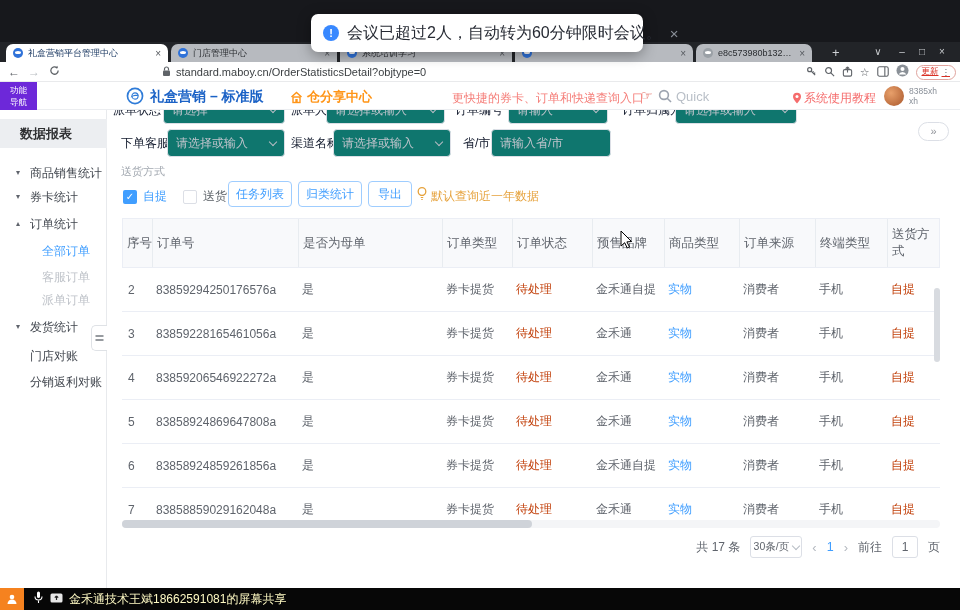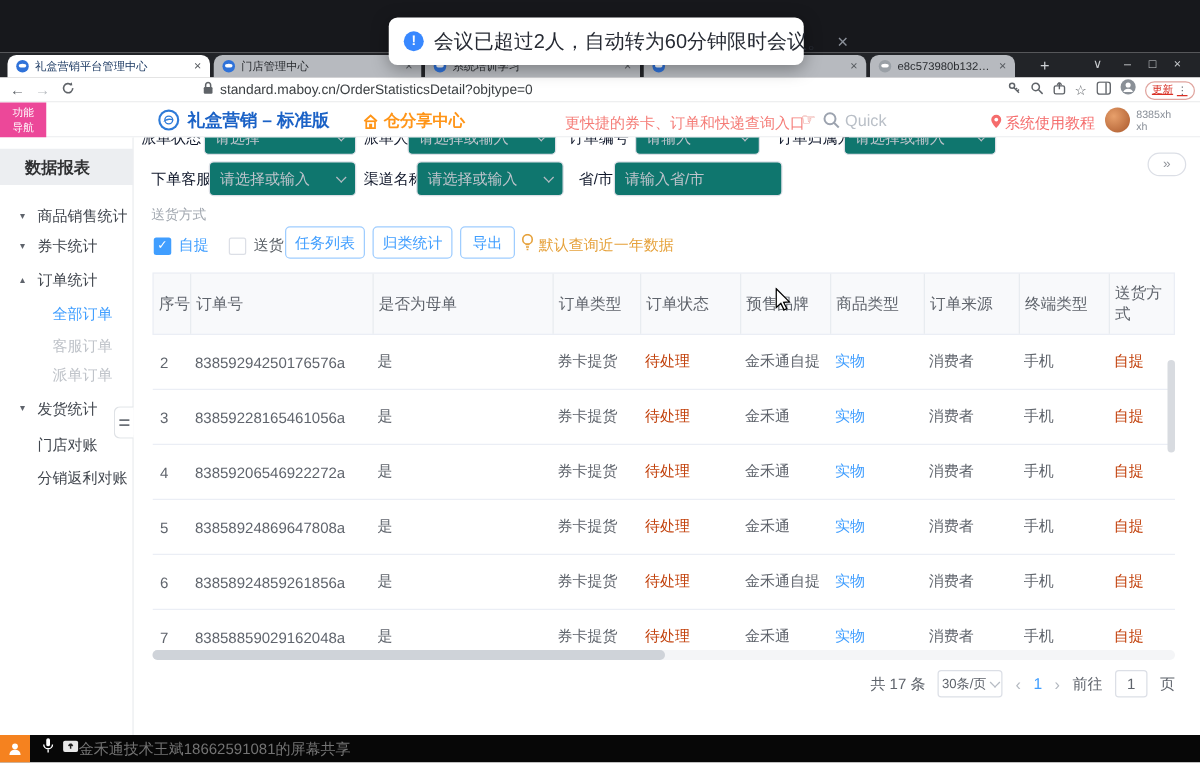--- a/index.html
+++ b/index.html
@@ -23,21 +23,21 @@
 
   .addr-bar{left:0;top:62px;width:960px;height:20px;background:#fff;border-bottom:1px solid #e9eaec;display:flex;align-items:center;}
   .nav-ico{color:#5f6368;font-size:12px;width:20px;text-align:center;}
   .nav-ico.dim{color:#b9bdc2;}
   .url-txt{font-size:11px;color:#3c4043;margin-left:5px;}
   .addr-right{position:absolute;right:4px;top:2px;display:flex;align-items:center;gap:7px;height:16px;}
   .update-pill{border:1px solid #e0a49e;border-radius:8px;height:15px;display:flex;align-items:center;padding:0 5px;gap:3px;font-size:8.5px;color:#d93025;text-decoration:underline;}
 
   
   .app-header{left:0;top:82px;width:960px;height:28px;background:#fff;border-bottom:1px solid #ebedf0;}
-  .nav-toggle{position:absolute;left:0;top:0;width:37px;height:28px;background:#ec4899;color:#fff;font-size:8.5px;text-align:center;line-height:12px;padding-top:2px;}
+  .nav-toggle{position:absolute;left:0;top:0;width:37px;height:28px;background:#6d28d9;color:#fff;font-size:8.5px;text-align:center;line-height:12px;padding-top:2px;}
   .app-title{position:absolute;left:150px;top:6px;font-size:14px;font-weight:bold;color:#1b62c6;}
   .share-center{position:absolute;left:290px;top:6px;display:flex;align-items:center;gap:4px;font-size:13px;font-weight:bold;color:#ff9518;}
   .promo{position:absolute;left:452px;top:8px;font-size:12px;color:#f57d78;}
   .finger{position:absolute;left:641px;top:6px;font-size:13px;color:#e06a60;}
   .quick{position:absolute;left:676px;top:7px;font-size:13px;color:#b9bfc7;}
   .tutorial{position:absolute;left:804px;top:8px;font-size:12px;color:#f56c6c;}
   .hd-avatar{position:absolute;left:884px;top:4px;width:20px;height:20px;border-radius:50%;background:radial-gradient(circle at 35% 35%,#e8a06b,#a9572b);}
   .hd-user{position:absolute;left:909px;top:4px;font-size:8.5px;color:#8a9099;line-height:10px;}
 
   
@@ -86,21 +86,21 @@
 
   
   .toast{left:311px;top:14px;width:332px;height:38px;background:#fff;border-radius:7px;box-shadow:0 3px 14px rgba(0,0,0,.35);display:flex;align-items:center;padding:0 12px;gap:8px;z-index:50;}
   .toast .info{width:16px;height:16px;border-radius:50%;background:#3888ff;color:#fff;font-size:11px;font-weight:bold;text-align:center;line-height:16px;flex:0 0 auto;}
   .toast .msg{font-size:16px;color:#262a33;font-weight:400;white-space:nowrap;}
   .toast .close{margin-left:auto;color:#8b9099;font-size:15px;}
 
   
   .share-bar{left:0;top:588px;width:960px;height:22px;background:#070707;display:flex;align-items:center;z-index:40;}
   .share-person{width:24px;height:22px;background:#f5821f;display:flex;align-items:center;justify-content:center;flex:0 0 auto;}
-  .share-txt{font-size:12px;color:#737373;white-space:nowrap;}
+  .share-txt{font-size:12px;color:#fef9c3;margin-left:6px;white-space:nowrap;}
 
   .cursor{left:620px;top:230px;z-index:60;}
 </style>
 </head>
 <body>
 
 <div class="abs top-band"></div>
 
 <div class="abs tab-strip">
   <div class="tabs">
@@ -299,21 +299,21 @@
   <div class="f-box" style="left:60px;top:19px;width:118px">
     <span class="ph">请选择或输入</span>
       <span class="chev"></span>
   </div>
   <span class="f-label" style="left:184px;top:24px">渠道名称</span>
   <div class="f-box" style="left:226px;top:19px;width:118px">
     <span class="ph">请选择或输入</span>
       <span class="chev"></span>
   </div>
   <span class="f-label" style="left:356px;top:24px">省/市</span>
-  <div class="f-box" style="left:384px;top:19px;width:135px">
+  <div class="f-box" style="left:384px;top:19px;width:120px">
     <span class="ph">请输入省/市</span>
   </div>
 
   <div class="group-label">送货方式</div>
   <span class="cb on" style="left:16px">✓</span>
   <span class="cb-lbl" style="left:36px;color:#409EFF">自提</span>
   <span class="cb off" style="left:76px"></span>
   <span class="cb-lbl" style="left:96px;color:#5a6066">送货</span>
   <div class="tool-btn" style="left:121px;width:64px">任务列表</div>
   <div class="tool-btn" style="left:191px;width:64px">归类统计</div>

